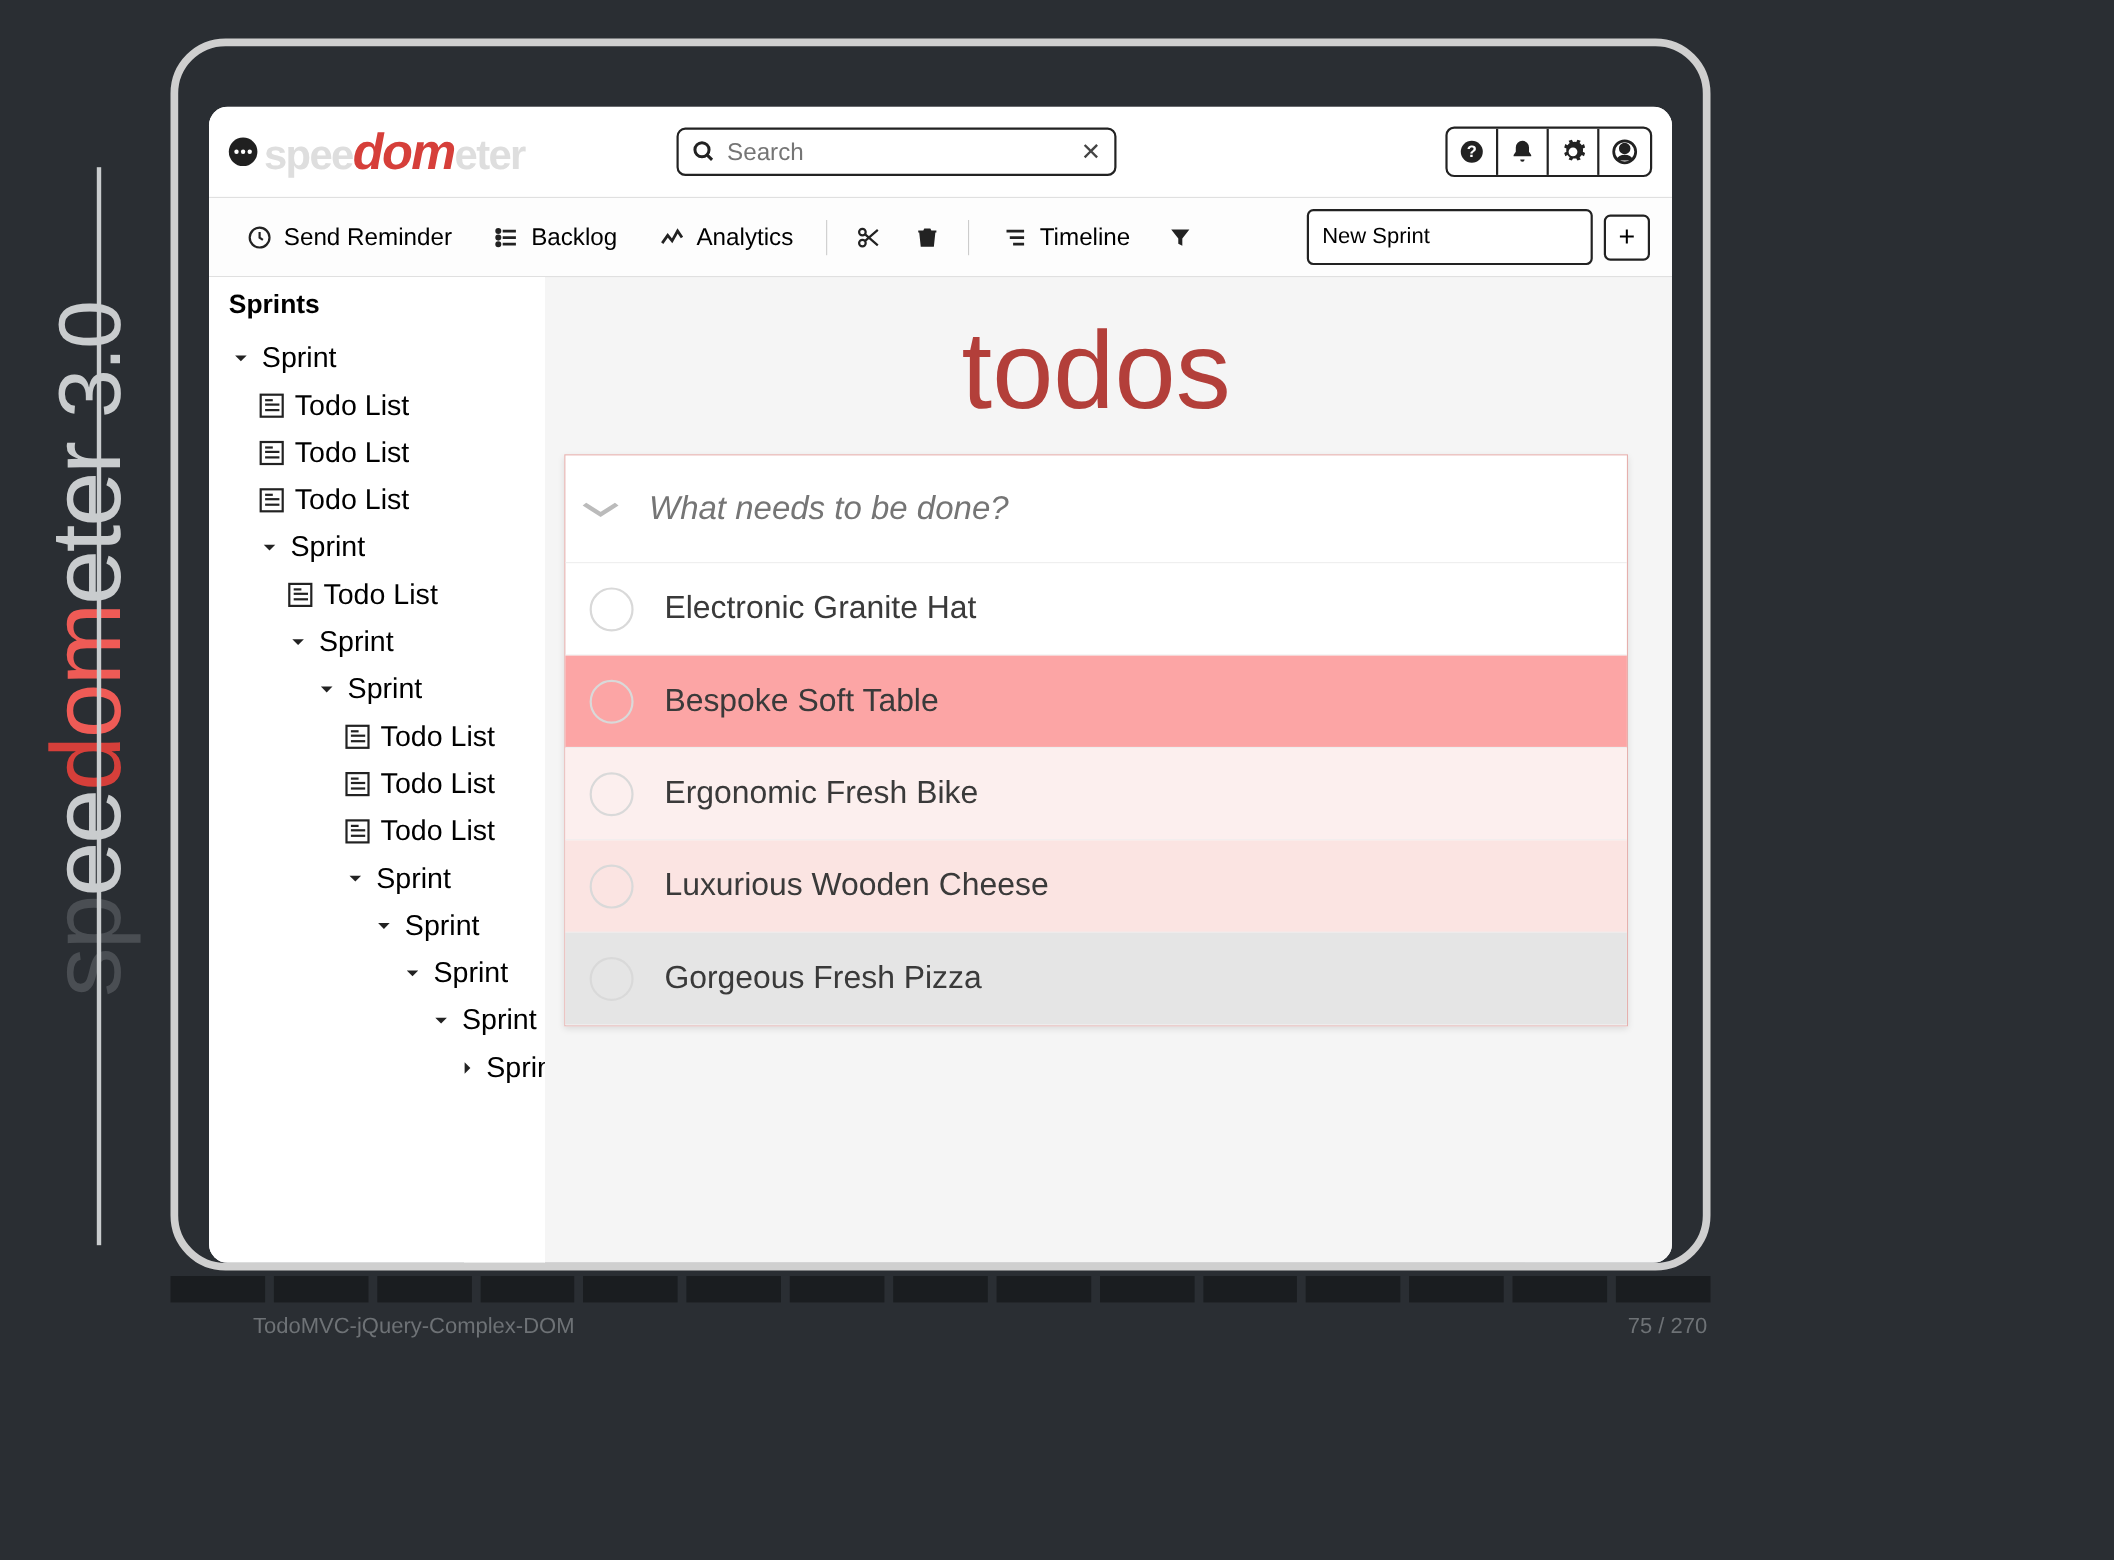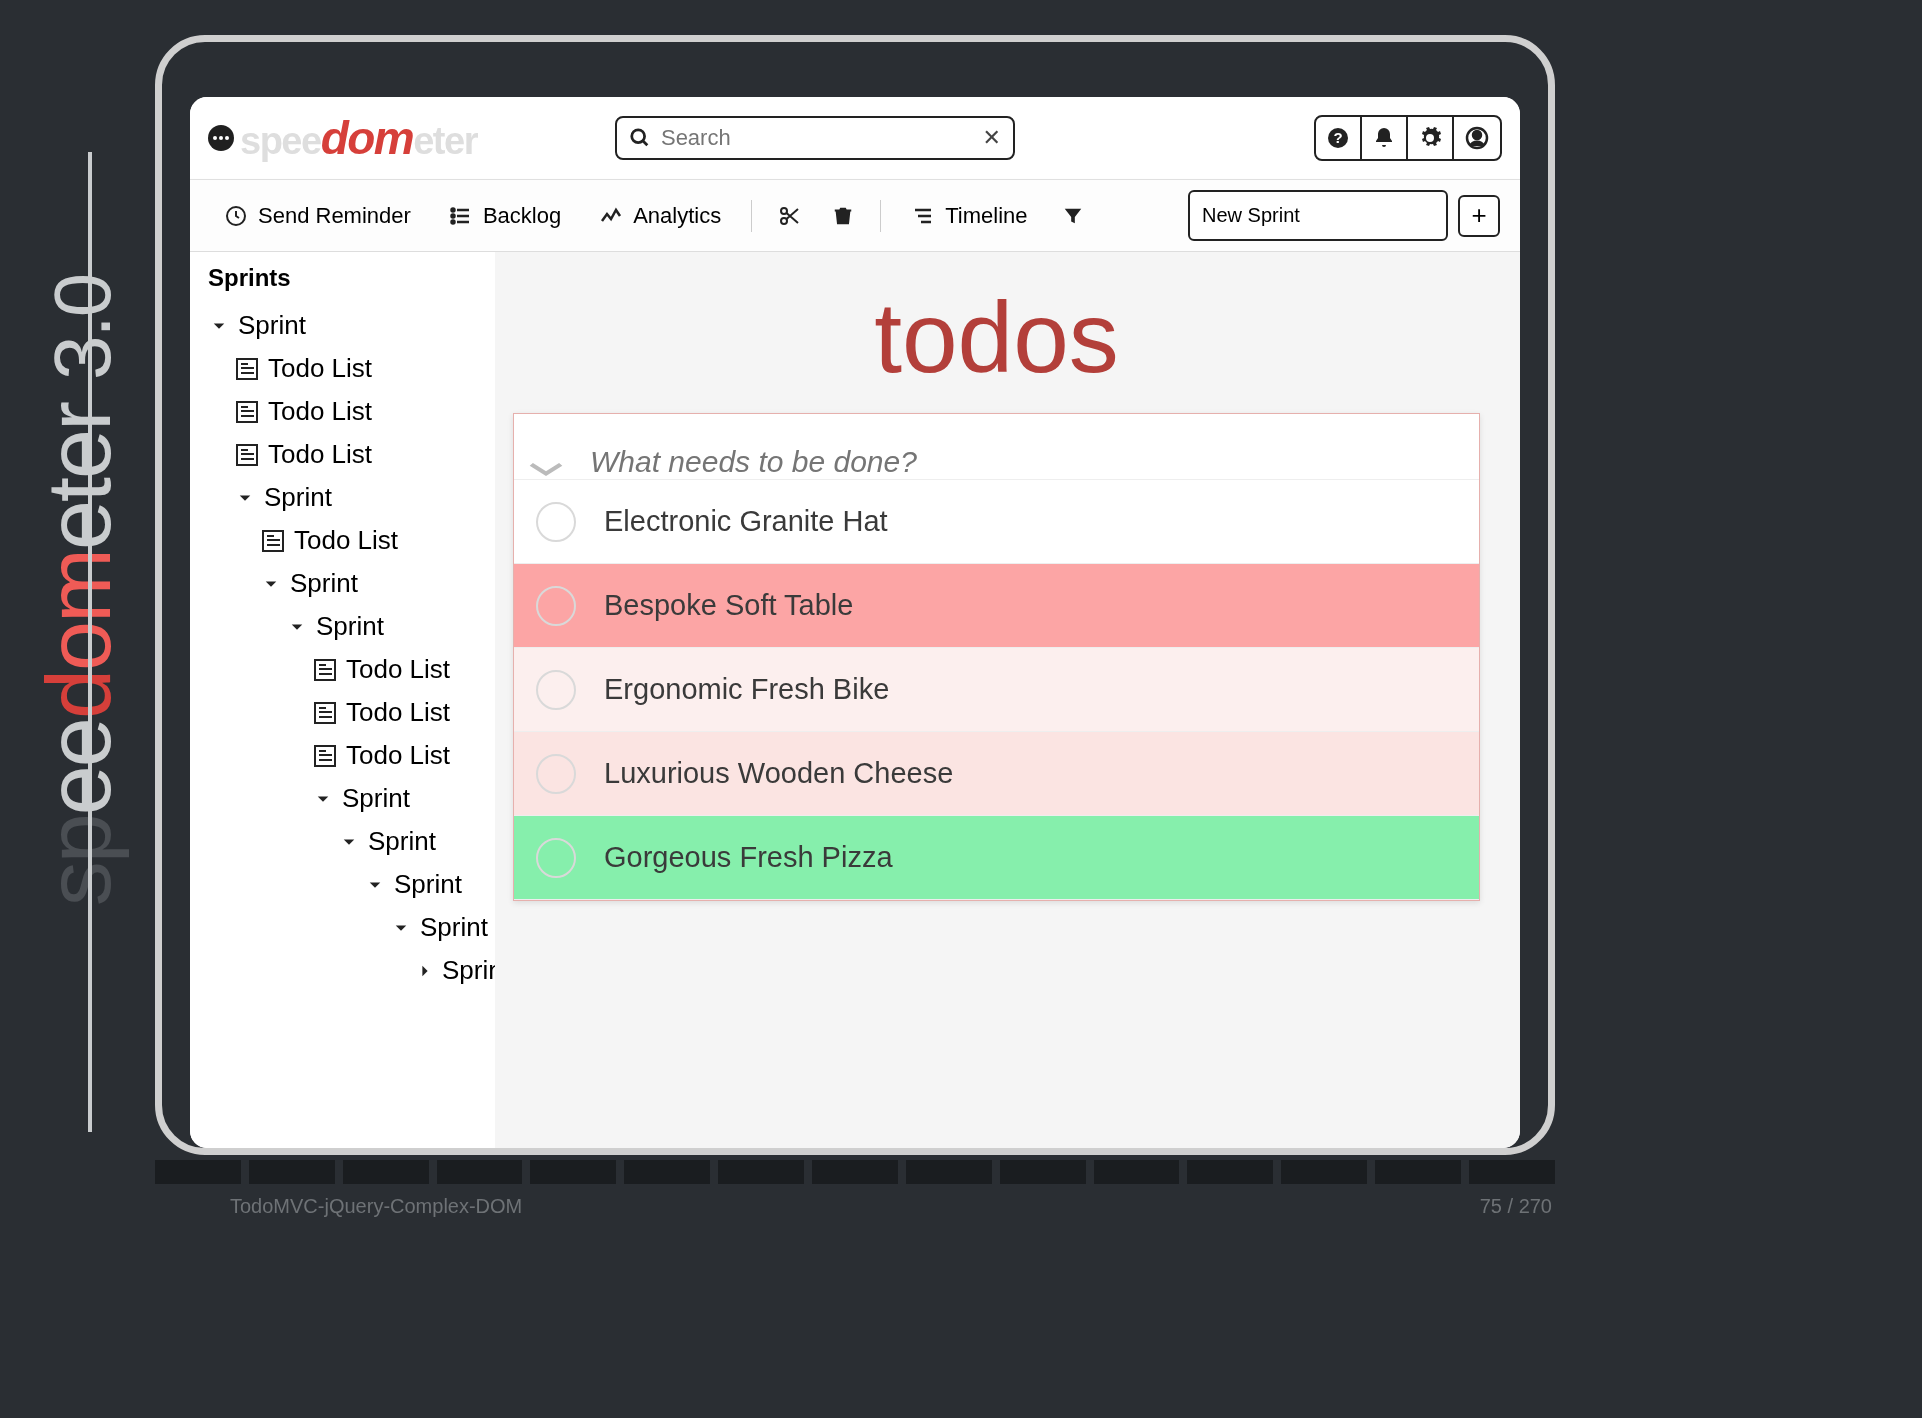--- a/index.html
+++ b/index.html
@@ -189,22 +189,22 @@
   margin-bottom: 18px;
   font-family: "Helvetica Neue", Helvetica, Arial, sans-serif;
 }
 .todo-card {
   background: #fff;
   border: 1px solid #e6b0ad;
   box-shadow: 0 2px 6px rgba(0,0,0,0.1);
 }
 .todo-input-row {
   display: flex;
-  align-items: flex-end;
-  height: 66px;
+  align-items: center;
+  height: 98px;
   border-bottom: 1px solid #eee;
   padding: 0 18px;
 }
 .toggle-all {
   color: #bbb;
   font-size: 26px;
   margin-right: 30px;
   cursor: pointer;
   transform: scaleX(1.4);
 }
@@ -222,21 +222,21 @@
   align-items: center;
   height: 84px;
   padding: 0 22px;
   border-bottom: 1px solid #eee;
   font-size: 29px;
   color: #3a3a3a;
 }
 .todo-item:nth-child(2) { background: #fca5a5; }
 .todo-item:nth-child(3) { background: #fcefee; }
 .todo-item:nth-child(4) { background: #fbe4e2; }
-.todo-item:nth-child(5) { background: #86efac; }
+.todo-item:nth-child(5) { background: #e5e5e5; }
 .todo-item:nth-child(6) { background: #f7cbc7; }
 .todo-check {
   width: 40px; height: 40px;
   border: 2px solid #d9d9d9;
   border-radius: 50%;
   margin-right: 28px;
   flex-shrink: 0;
 }
 
 .footer-bars {

